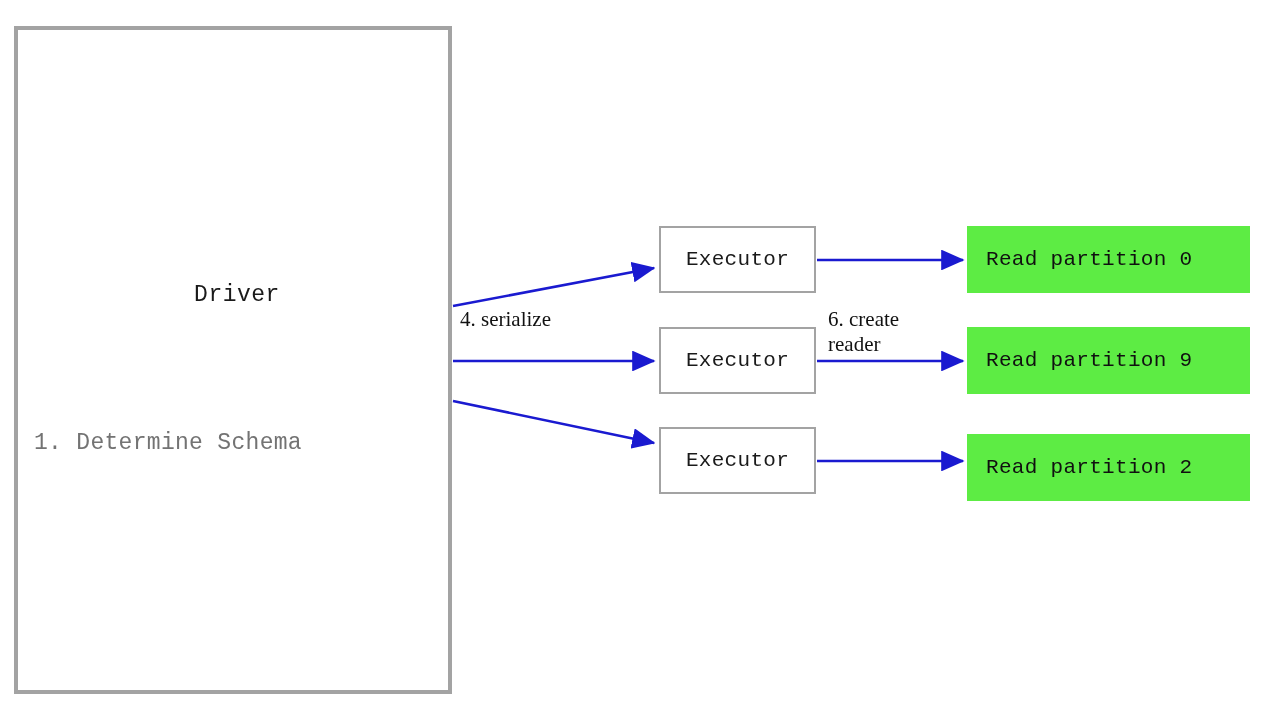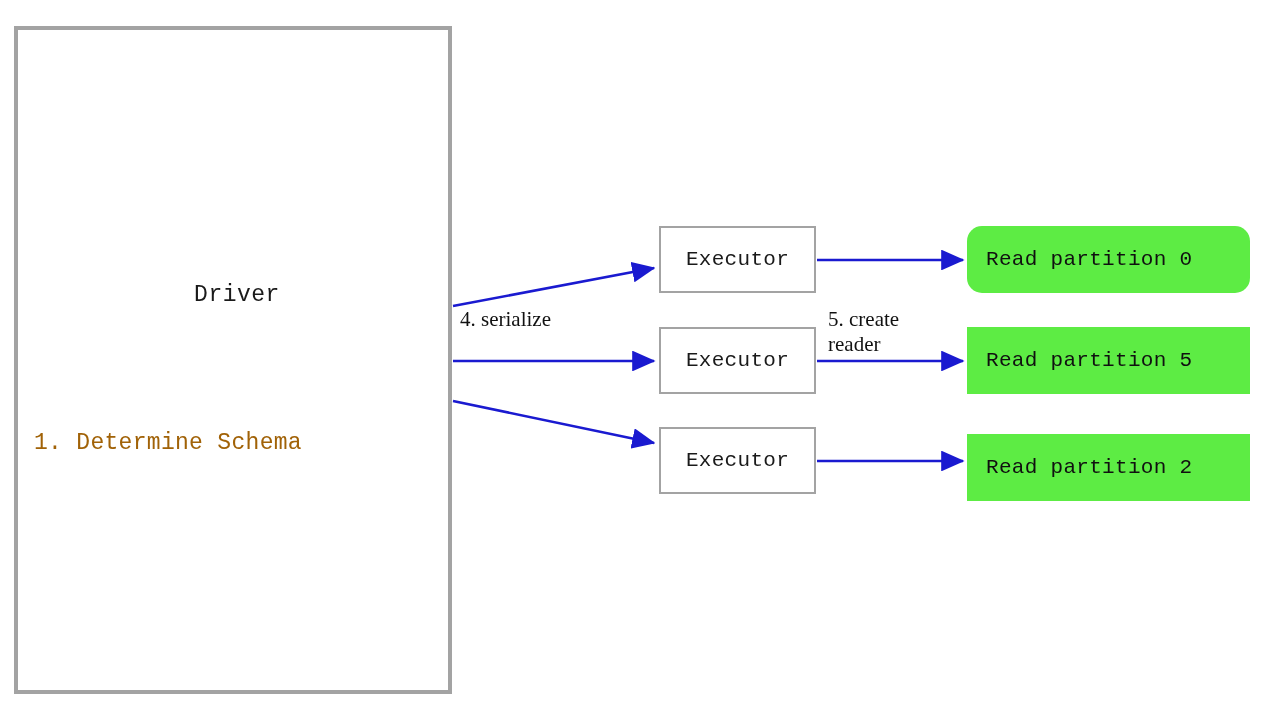--- a/index.html
+++ b/index.html
@@ -51,21 +51,21 @@
     letter-spacing: 0.5px;
   }
   .driver-steps {
     position: absolute;
     left: 16px;
     top: 336px;
     width: 420px;
     font-family: "Liberation Mono", "DejaVu Sans Mono", monospace;
     font-size: 23px;
     line-height: 31px;
-    color: #a16207;
+    color: #737373;
     letter-spacing: 0.3px;
     white-space: pre;
   }
   .driver-steps div { white-space: pre; }
 
   
   .executor-box {
     position: absolute;
     width: 157px;
     height: 67px;
@@ -93,21 +93,21 @@
     background: #5dec44;
     box-sizing: border-box;
     display: flex;
     align-items: center;
     font-family: "Liberation Mono", "DejaVu Sans Mono", monospace;
     font-size: 21px;
     color: #101010;
     letter-spacing: 0.3px;
     padding-left: 19px;
   }
-  .part-1 { top: 226px; border-radius: 15px; }
+  .part-1 { top: 226px; }
   .part-2 { top: 327px; }
   .part-3 { top: 434px; }
 
   
   .edge-label {
     position: absolute;
     font-family: "Liberation Serif", "DejaVu Serif", serif;
     font-size: 21px;
     color: #111111;
     text-align: left;
@@ -155,25 +155,25 @@
     <div class="driver-steps">
       <div>1. Determine Schema</div>
     </div>
   </div>
 
   <div class="executor-box exec-1">Executor</div>
   <div class="executor-box exec-2">Executor</div>
   <div class="executor-box exec-3">Executor</div>
 
   <div class="partition-box part-1">Read partition 0</div>
-  <div class="partition-box part-2">Read partition 5</div>
+  <div class="partition-box part-2">Read partition 9</div>
   <div class="partition-box part-3">Read partition 2</div>
 
   <div class="edge-label label-serialize">
     <div>4. serialize</div>
   </div>
 
   <div class="edge-label label-create">
-    <div>5. create</div>
+    <div>6. create</div>
     <div>reader</div>
   </div>
 
 </div>
 
 </body></html>

